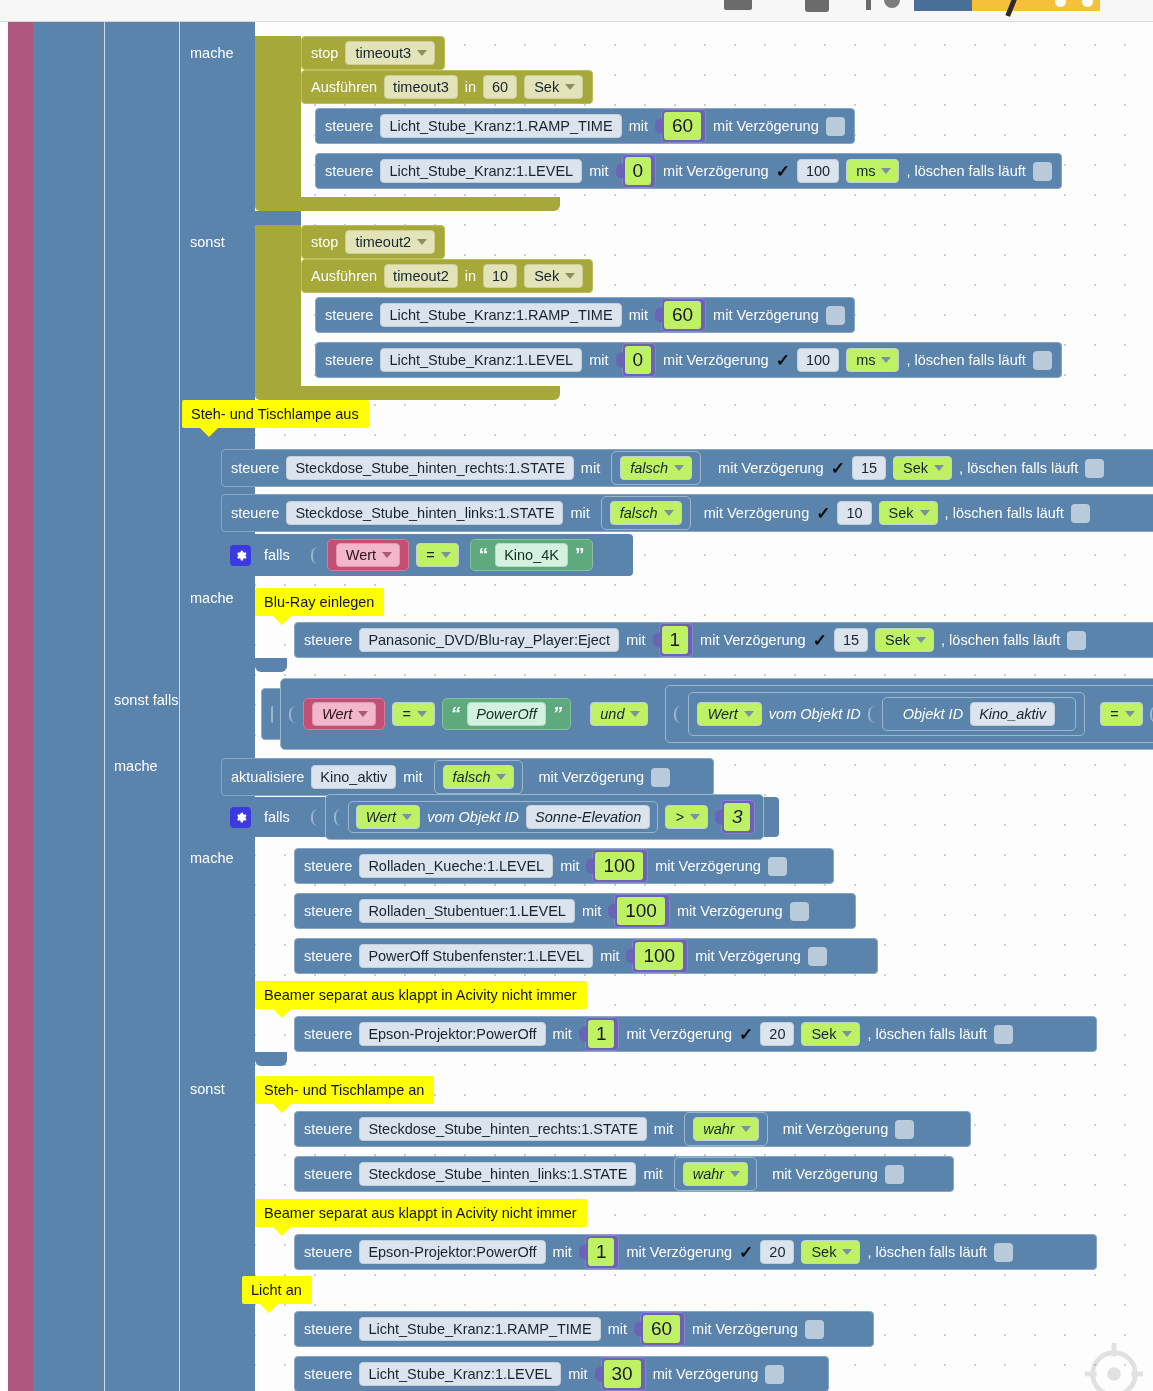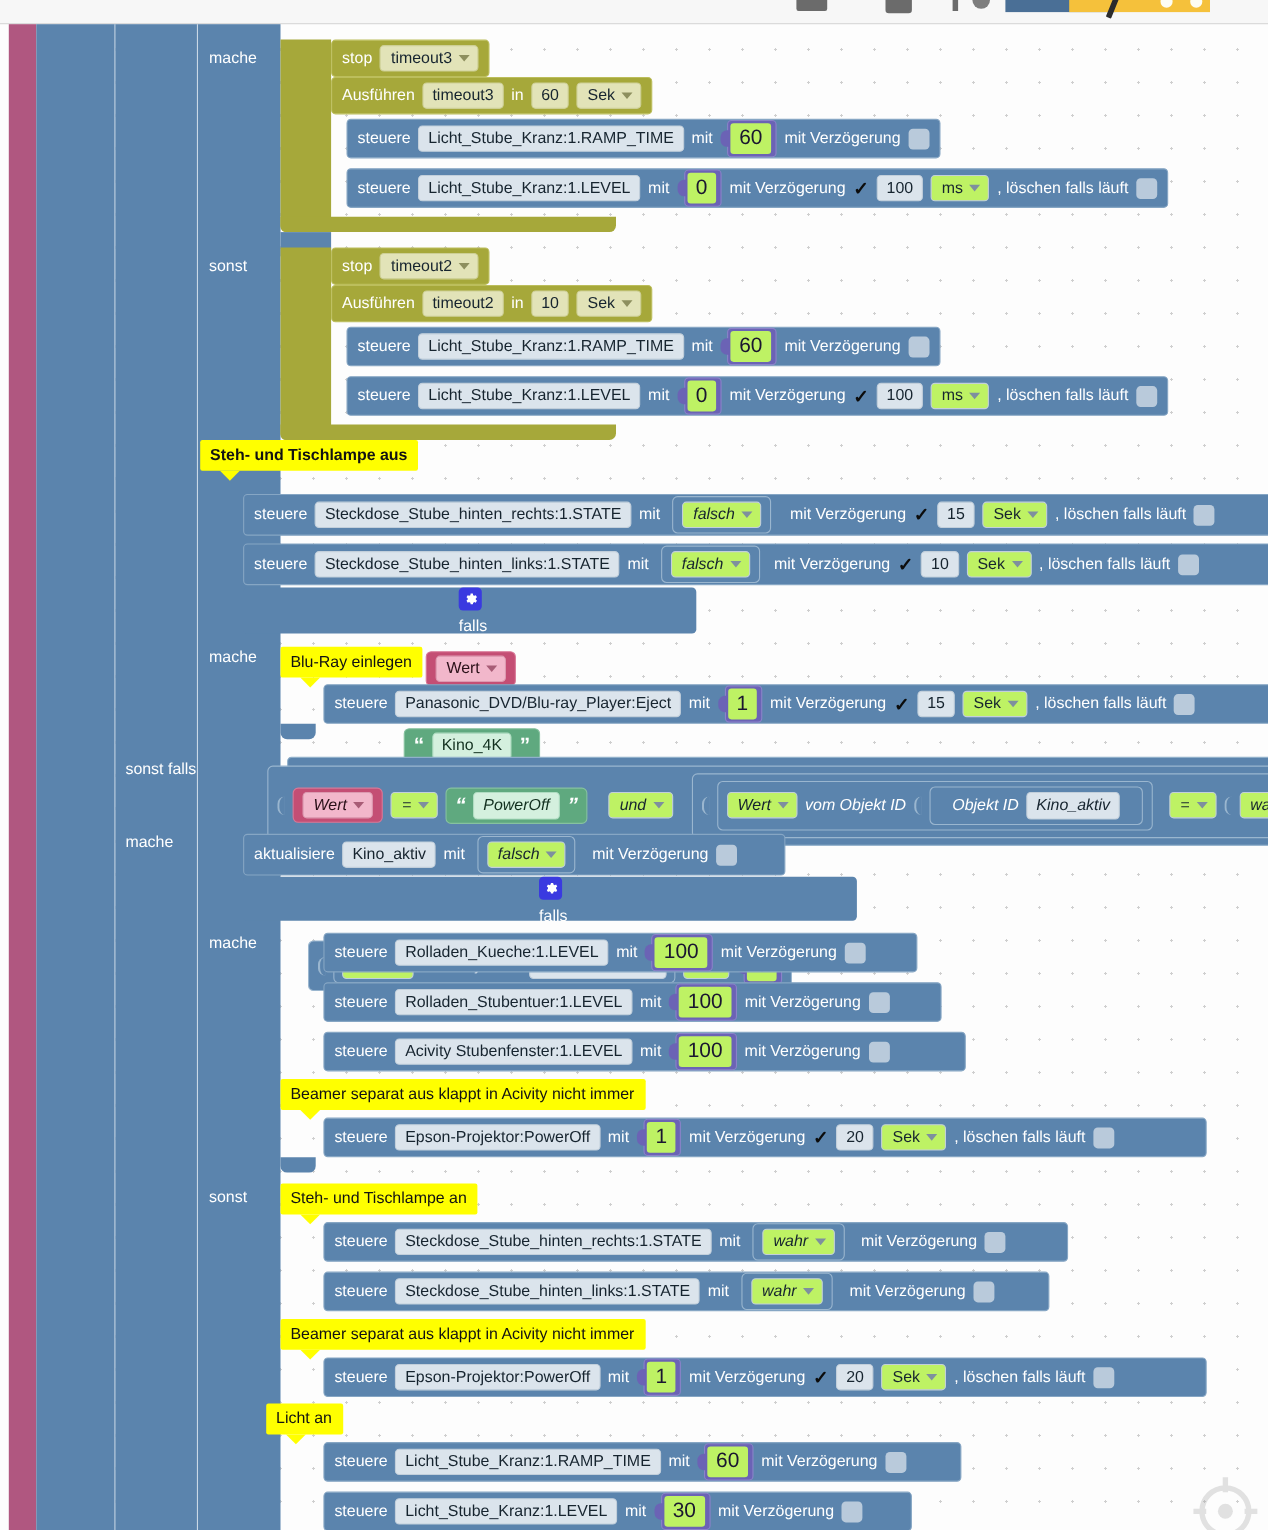--- a/index.html
+++ b/index.html
@@ -66,21 +66,21 @@
     font-size: 14.5px;
     padding: 0 9px;
     white-space: nowrap;
     gap: 7px;
     margin-left: 39px;
   }
   .blk.green {
     background: #a6a83a;
     border-color: #bcbe5c;
   }
-  .blk.plain { border: none; flex-direction: column; }
+  .blk.plain { border: none; }
 
   
   .spine {
     position: absolute;
     background: #a6a83a;
     border-radius: 0 0 5px 5px;
   }
   .spine-foot {
     position: absolute;
     background: #a6a83a;
@@ -340,21 +340,21 @@
       <span class="tick">✓</span>
       <span class="field">100</span>
       <span class="dd">
         <span>ms</span>
         <span class="caret"></span>
       </span>
       <span class="lbl">, löschen falls läuft</span>
       <span class="cbox"></span>
     </div>
 
-    <div class="note" style="left:182px; top:378px;font-weight:bold;">Steh- und Tischlampe aus</div>
+    <div class="note" style="left:182px; top:378px;">Steh- und Tischlampe aus</div>
 
     <div class="blk" style="left:182px; top:427px; height:38px; width:963px;">
       <span class="lbl">steuere</span>
       <span class="field">Steckdose_Stube_hinten_rechts:1.STATE</span>
       <span class="lbl">mit</span>
       <span class="v-blue" style="margin-left:4px;">
         <span class="dd">
           <span>falsch</span>
           <span class="caret"></span>
         </span>
@@ -553,21 +553,21 @@
       <span class="lbl">mit</span>
       <span class="numsock">
         <span class="num">100</span>
       </span>
       <span class="lbl">mit Verzögerung</span>
       <span class="cbox"></span>
     </div>
 
     <div class="blk" style="left:255px; top:916px; height:36px; width:584px;">
       <span class="lbl">steuere</span>
-      <span class="field">Acivity Stubenfenster:1.LEVEL</span>
+      <span class="field">PowerOff Stubenfenster:1.LEVEL</span>
       <span class="lbl">mit</span>
       <span class="numsock">
         <span class="num">100</span>
       </span>
       <span class="lbl">mit Verzögerung</span>
       <span class="cbox"></span>
     </div>
 
     <div class="note" style="left:255px; top:959px;">Beamer separat aus klappt in Acivity nicht immer</div>
 

